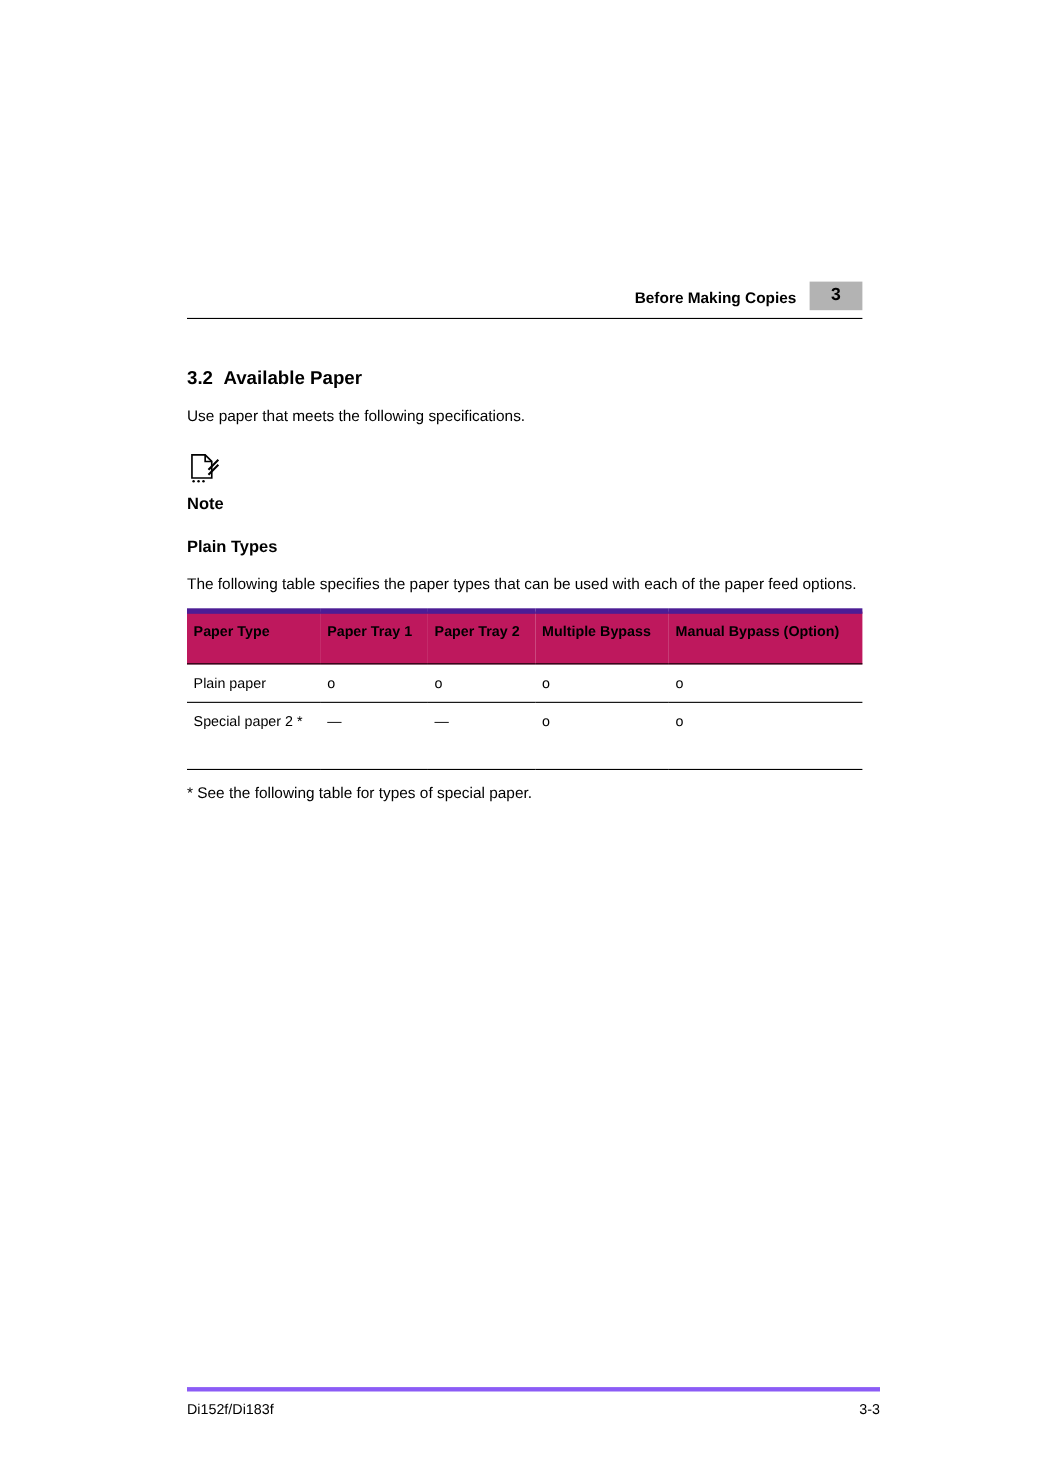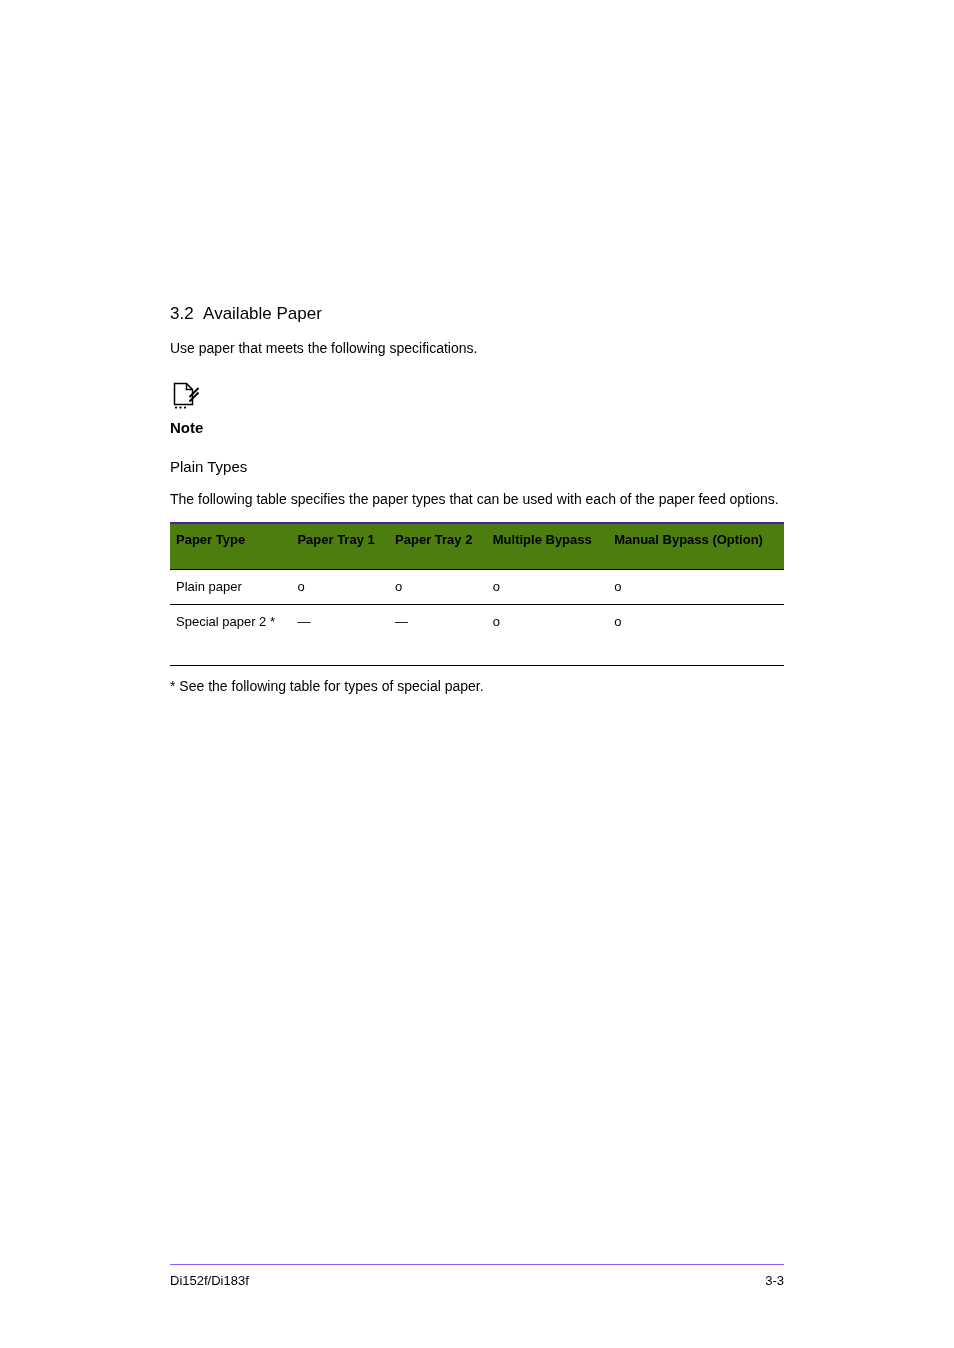--- a/index.html
+++ b/index.html
@@ -39,21 +39,21 @@
     height: 26px;
     background: #b3b3b3;
     text-align: center;
     line-height: 26px;
     font-size: 16px;
     font-weight: bold;
     color: #000;
   }
   .section-heading {
     font-size: 17px;
-    font-weight: normal;
+    font-weight: bold;
     margin-top: 44px;
     margin-bottom: 14px;
   }
   .body-text {
     font-size: 14px;
     line-height: 1.5;
     margin-bottom: 10px;
   }
   .note-block {
     margin-top: 20px;
@@ -86,58 +86,62 @@
     line-height: 1.5;
     margin-top: 4px;
     margin-bottom: 12px;
   }
   table {
     width: 100%;
     border-collapse: collapse;
     font-size: 13px;
   }
   th {
-    background: #4d7c0f;
+    background: #be185d;
     text-align: left;
     font-weight: bold;
     padding: 8px 6px 22px 6px;
-    border-top: 2px solid #4c1d95;
+    border-top: 5px solid #4c1d95;
     border-bottom: 1px solid #000;
     vertical-align: top;
   }
   td {
     padding: 8px 6px;
     border-bottom: 1px solid #000;
     vertical-align: top;
     line-height: 1.4;
   }
   tr.tall td {
     padding-bottom: 34px;
   }
   .footer {
     position: absolute;
     bottom: 60px;
     left: 170px;
-    right: 170px;
-    border-top: 1px solid #8b5cf6;
+    right: 154px;
+    border-top: 4px solid #8b5cf6;
     padding-top: 8px;
     font-size: 13px;
   }
   .footer-left {
     float: left;
   }
   .footer-right {
     float: right;
     text-align: center;
   }
 </style>
 </head>
 <body>
 
 <div class="page">
+  <div class="header-line">
+    <span class="header-label">Before Making Copies</span>
+    <span class="page-marker">3</span>
+  </div>
 
   <div class="section-heading">
     <span>3.2</span>&nbsp;&nbsp;<span>Available Paper</span>
   </div>
 
   <div class="body-text">Use paper that meets the following specifications.</div>
 
   <div class="note-block">
     <span class="note-icon">
       <svg viewBox="0 0 40 40">

